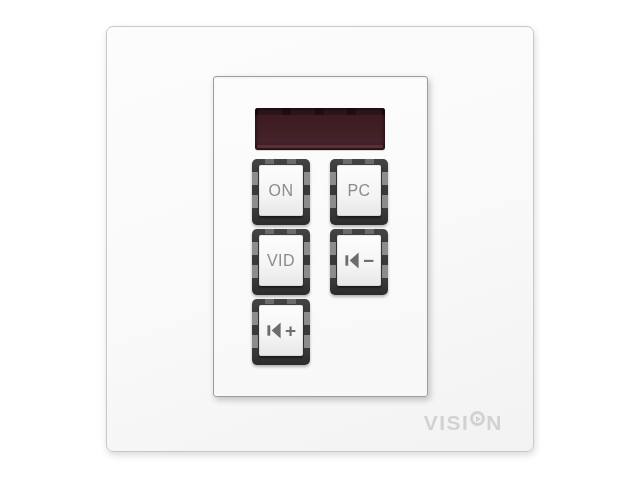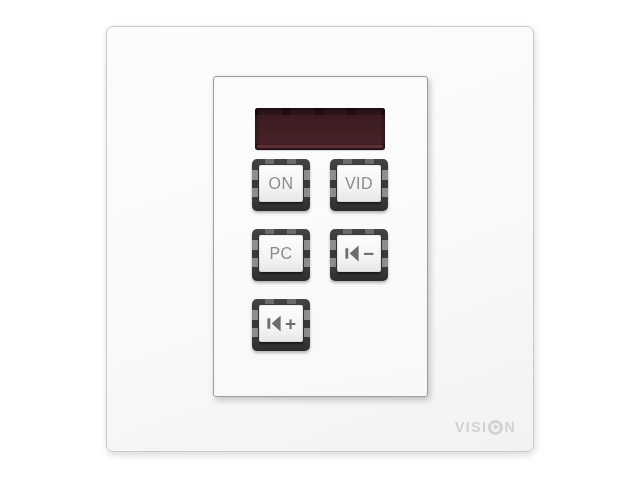--- a/index.html
+++ b/index.html
@@ -88,21 +88,21 @@
     top: 82px;
     display: grid;
     grid-template-columns: 58px 58px;
     grid-template-rows: repeat(3, 56px);
     column-gap: 20px;
     row-gap: 14px;
   }
   .key {
     position: relative;
     width: 58px;
-    height: 52px;
+    height: 66px;
     padding: 0;
     border: none;
     outline: none;
     background: linear-gradient(180deg, #454545 0%, #3a3a3a 20%, #383838 80%, #2c2c2c 100%);
     border-radius: 5px;
     box-shadow: 0 2px 3px rgba(0,0,0,0.28);
     cursor: pointer;
   }
   
   .key::before, .key::after {
@@ -153,27 +153,27 @@
     color: #6c6c6c;
     font-size: 19px;
     font-weight: bold;
     line-height: 1;
     margin-left: 1px;
   }
   .spk { display: block; }
   
   .logo {
     position: absolute;
-    right: 17px;
+    right: 30px;
     bottom: 16px;
     display: flex;
-    align-items: center;
+    align-items: flex-start;
     color: #d2d2d2;
     font-weight: bold;
-    font-size: 14px;
+    font-size: 21px;
     letter-spacing: 1.5px;
     user-select: none;
   }
   .logo-o {
     box-sizing: border-box;
     width: 15px;
     height: 15px;
     border: 3px solid #d2d2d2;
     border-radius: 50%;
     display: inline-flex;
@@ -208,28 +208,28 @@
           <span class="lp-top"></span>
           <span class="cap">
             <span class="key-label">ON</span>
           </span>
         </button>
 
 
         <button class="key">
           <span class="lp-top"></span>
           <span class="cap">
+            <span class="key-label">PC</span>
+          </span>
+        </button>
+
+        <button class="key">
+          <span class="lp-top"></span>
+          <span class="cap">
             <span class="key-label">VID</span>
-          </span>
-        </button>
-
-        <button class="key">
-          <span class="lp-top"></span>
-          <span class="cap">
-            <span class="key-label">PC</span>
           </span>
         </button>
 
         <button class="key">
           <span class="lp-top"></span>
           <span class="cap">
             <svg class="spk" viewBox="0 0 18 22" width="17" height="21" aria-hidden="true">
               <rect x="1.5" y="5.5" width="3" height="11" fill="#6c6c6c"></rect>
               <polygon points="15.5,2.5 15.5,19.5 6,11" fill="#6c6c6c"></polygon>
             </svg>

